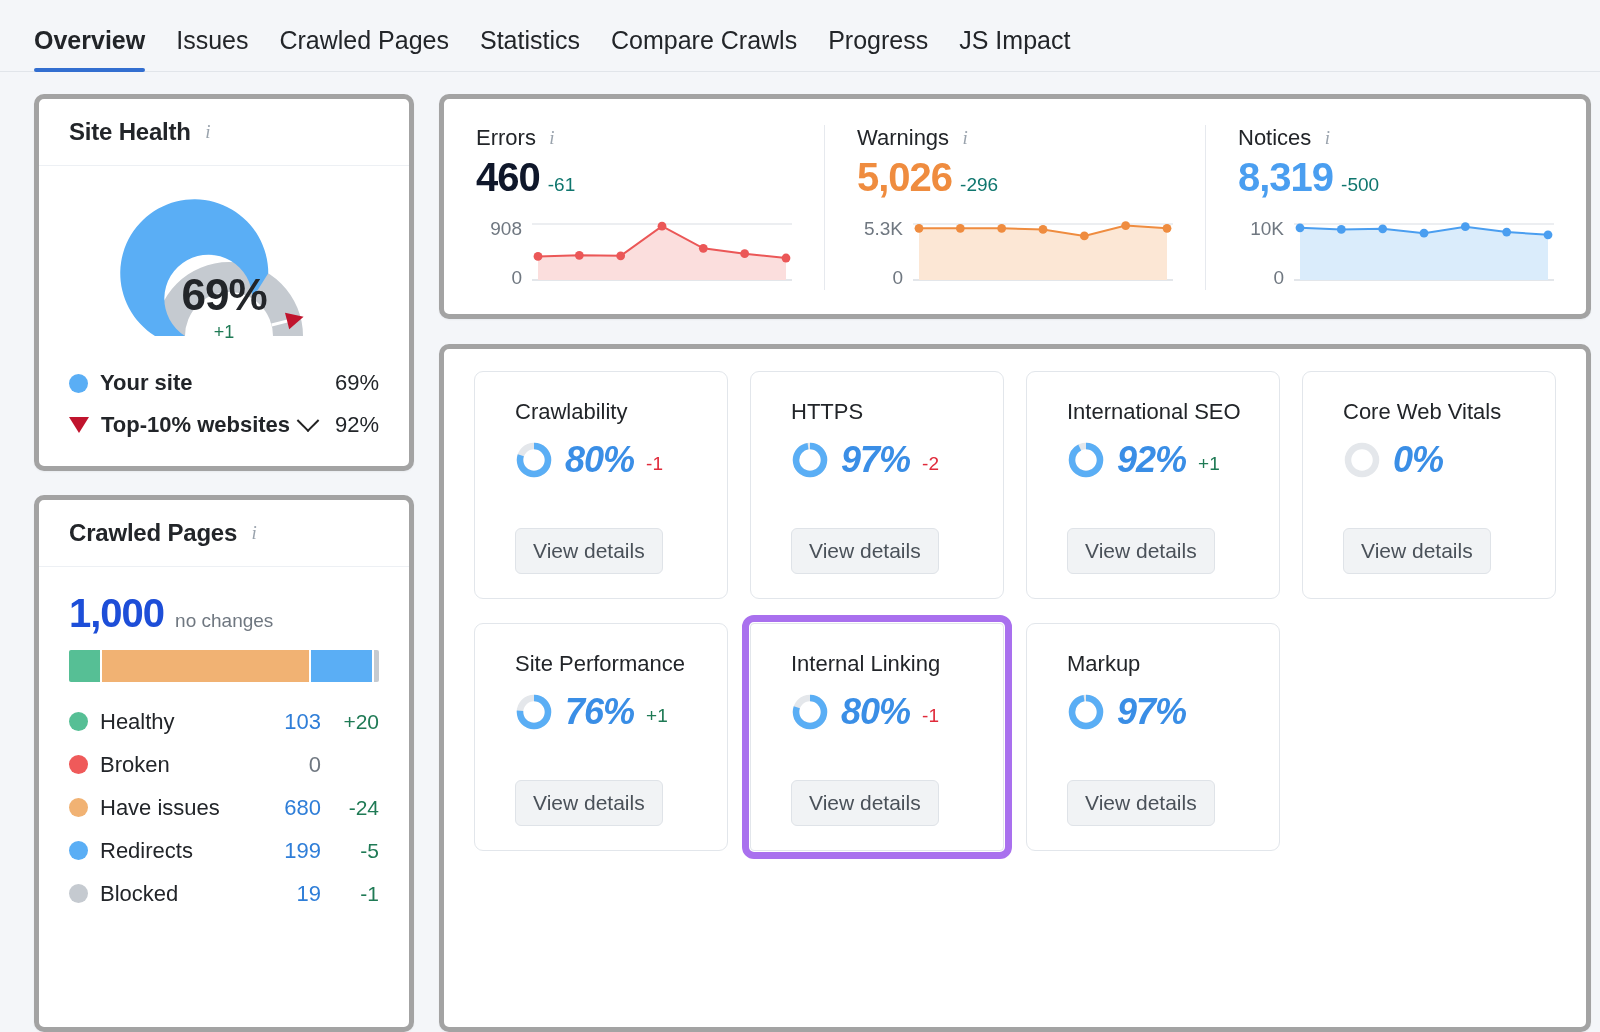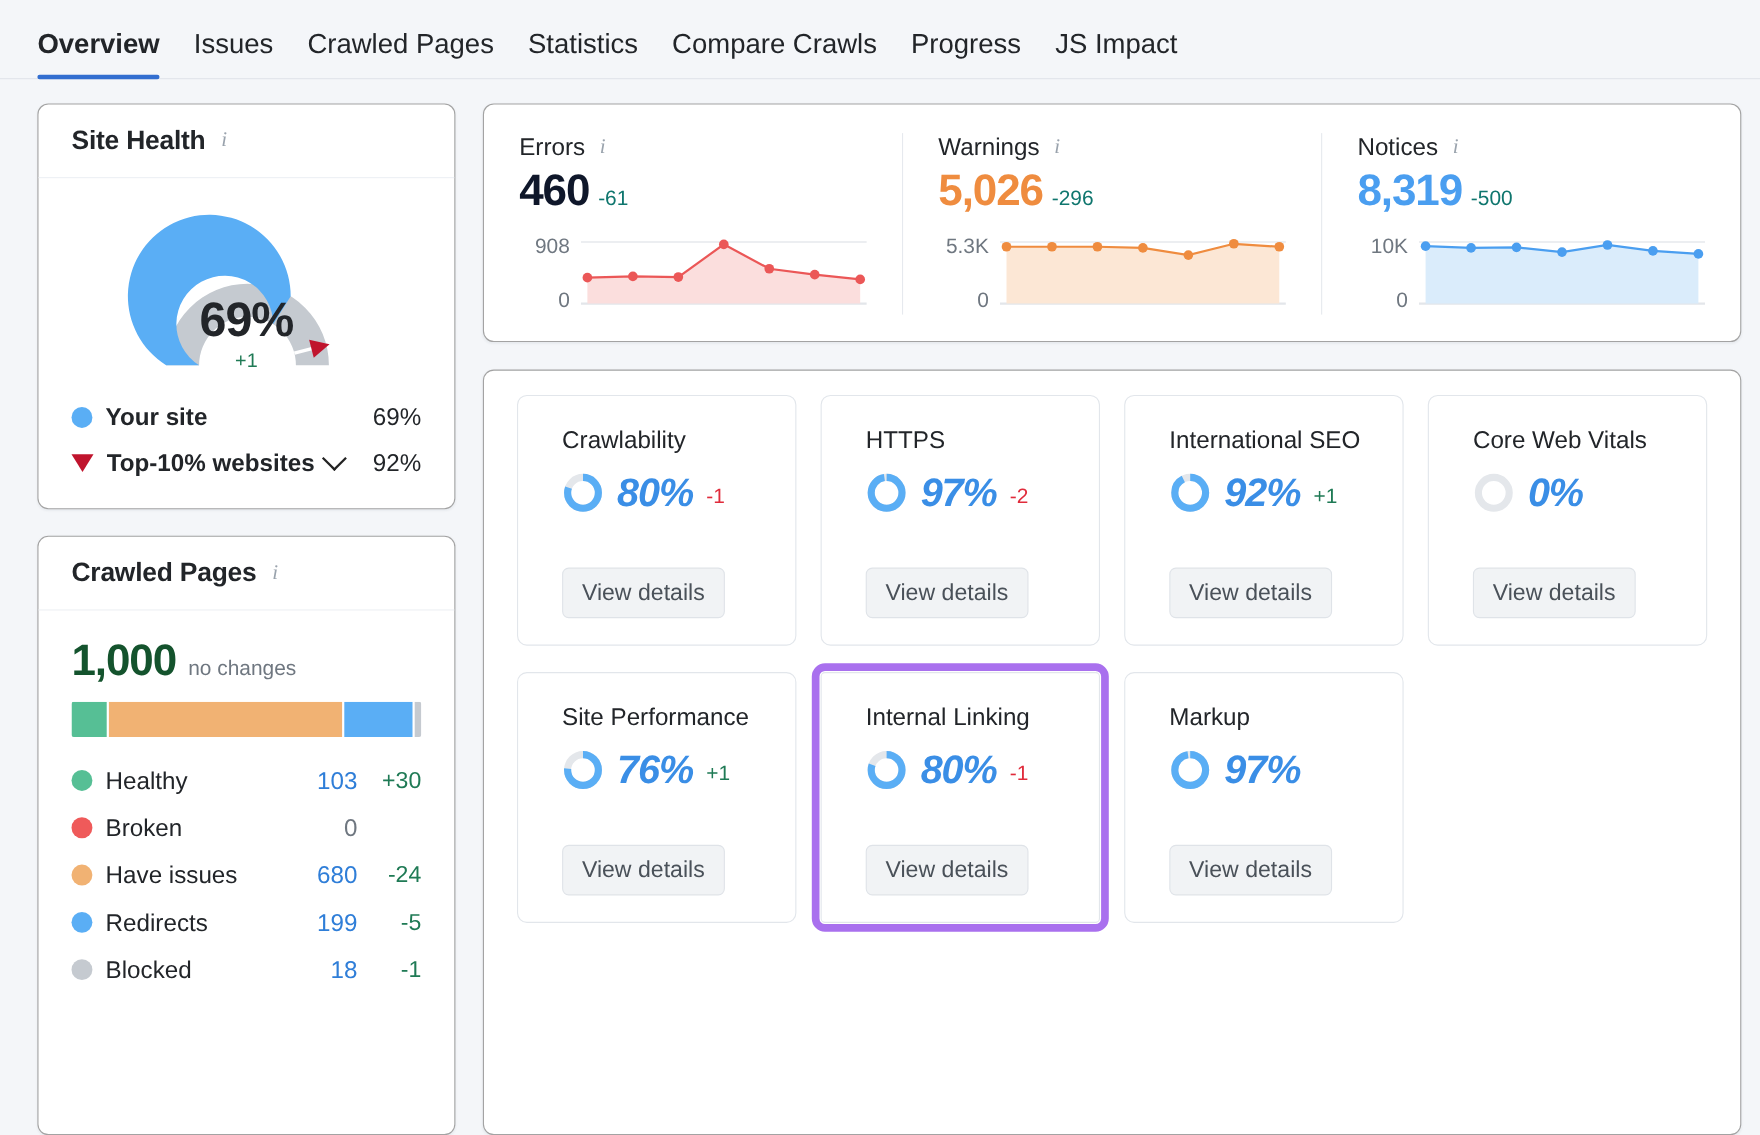--- a/index.html
+++ b/index.html
@@ -44,21 +44,21 @@
     display: flex;
     gap: 25px;
     padding: 22px 34px 0 34px;
     height: 960px;
   }
   #left  { width: 380px; flex: none; display: flex; flex-direction: column; gap: 24px; }
   #right { flex: 1; display: flex; flex-direction: column; gap: 25px; }
 
   .card {
     background: #fff;
-    border: 1px solid #a3a3a3;
+    border: 5px solid #a3a3a3;
     border-radius: 10px;
     box-shadow: 0 1px 2px rgba(20,30,50,.05);
   }
   .card-head {
     padding: 19px 30px;
     border-bottom: 1px solid #edf0f4;
     display: flex;
     align-items: center;
     gap: 10px;
   }
@@ -105,21 +105,21 @@
   }
   .chev {
     width: 16px; height: 16px; margin-left: 10px; flex: none;
     border-right: 2.5px solid #222; border-bottom: 2.5px solid #222;
     transform: rotate(45deg) translate(-3px,-3px);
   }
 
   
   #crawled-body { padding: 24px 30px 0 30px; }
   #crawled-total-row { display: flex; align-items: baseline; gap: 11px; }
-  #crawled-total { font-size: 40px; font-weight: bold; color: #14532d; letter-spacing: -1px; }
+  #crawled-total { font-size: 40px; font-weight: bold; color: #1d4ed8; letter-spacing: -1px; }
   #crawled-change { font-size: 19px; color: #6f7780; }
   #stackbar {
     margin-top: 14px;
     height: 32px;
     display: flex;
     gap: 2px;
     border-radius: 2px;
     overflow: hidden;
   }
   #stackbar div { height: 100%; }
@@ -256,21 +256,21 @@
             <div style="flex: 10.3 1 0%; background: rgb(86, 191, 149);"></div>
             <div style="flex: 68 1 0%; background: rgb(241, 178, 115);"></div>
             <div style="flex: 19.9 1 0%; background: rgb(90, 174, 245);"></div>
             <div style="flex: 1.8 1 0%; background: rgb(197, 202, 208);"></div>
           </div>
         <div id="crawled-legend">
             <div class="cp-row">
               <span class="dot" style="background: rgb(86, 191, 149);"></span>
               <span class="lbl">Healthy</span>
               <span class="num">103</span>
-              <span class="delta">+30</span>
+              <span class="delta">+20</span>
             </div>
             <div class="cp-row">
               <span class="dot" style="background: rgb(239, 90, 90);"></span>
               <span class="lbl">Broken</span>
               <span class="num zero">0</span>
               <span class="delta"></span>
             </div>
             <div class="cp-row">
               <span class="dot" style="background: rgb(241, 178, 115);"></span>
               <span class="lbl">Have issues</span>
@@ -279,21 +279,21 @@
             </div>
             <div class="cp-row">
               <span class="dot" style="background: rgb(90, 174, 245);"></span>
               <span class="lbl">Redirects</span>
               <span class="num">199</span>
               <span class="delta">-5</span>
             </div>
             <div class="cp-row">
               <span class="dot" style="background: rgb(197, 202, 208);"></span>
               <span class="lbl">Blocked</span>
-              <span class="num">18</span>
+              <span class="num">19</span>
               <span class="delta">-1</span>
             </div>
           </div>
       </div>
     </div>
 
   </div>
 
   <div id="right">
 

